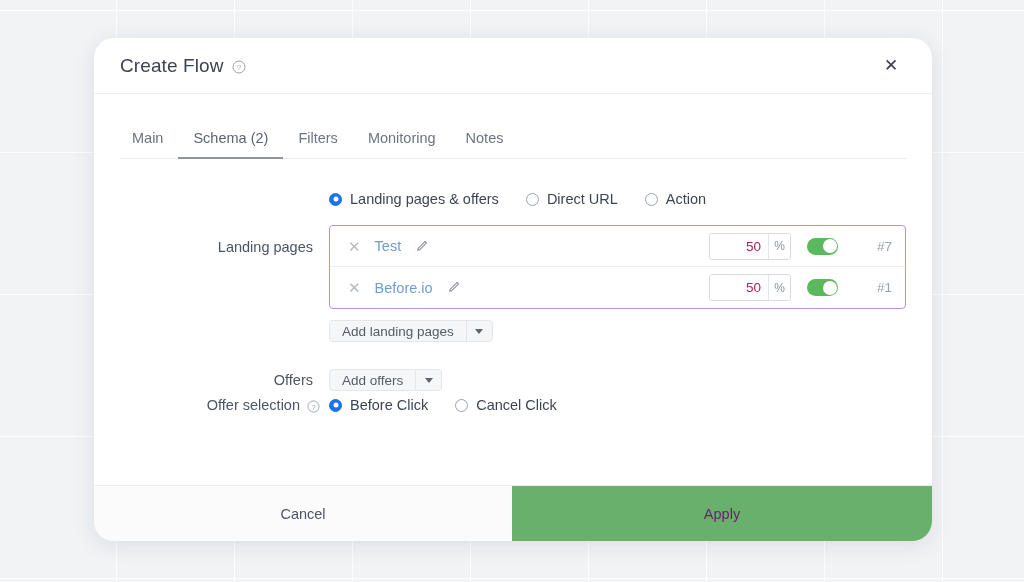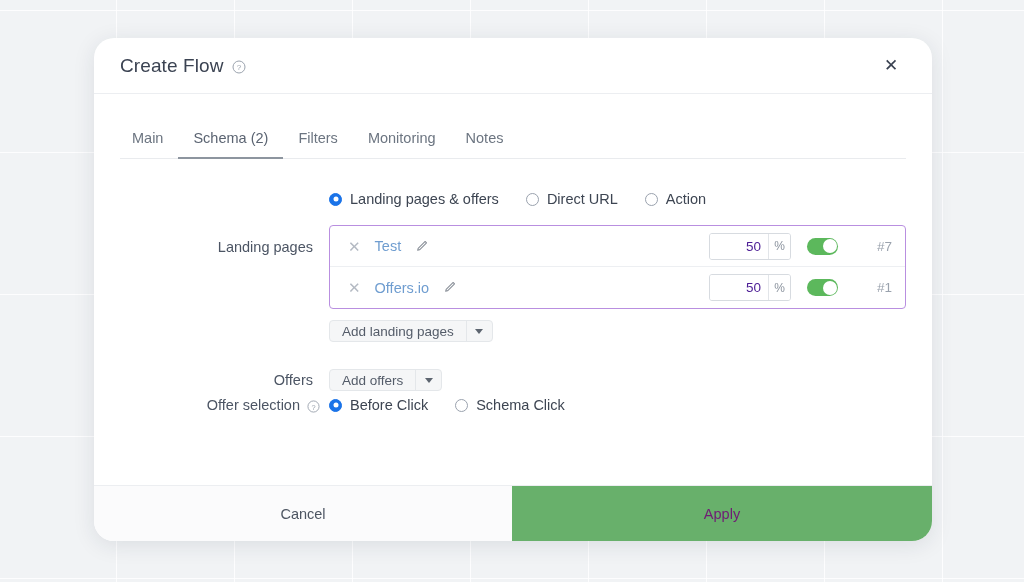--- a/index.html
+++ b/index.html
@@ -214,21 +214,21 @@
     overflow: hidden;
     background: #fff;
   }
   .pct-input {
     width: 58px;
     border: none;
     outline: none;
     text-align: right;
     padding: 0 7px;
     font-size: 13.5px;
-    color: #4c1d95;
+    color: #be185d;
     background: #fff;
     font-family: "Liberation Sans", sans-serif;
   }
   .pct-suffix {
     width: 22px;
     border-left: 1px solid #e2e5e9;
     display: flex;
     align-items: center;
     justify-content: center;
     font-size: 12px;
@@ -398,21 +398,21 @@
             <span class="pct-suffix">%</span>
           </span>
           <span class="toggle">
               <span class="knob"></span>
             </span>
           <span class="lp-id">#7</span>
         </div>
 
         <div class="lp-item">
           <span class="x-icon">✕</span>
-          <span class="lp-name">Offers.io</span>
+          <span class="lp-name">Before.io</span>
           <span class="pencil-icon">
             <svg width="13" height="13" viewBox="0 0 16 16">
               <path d="M12.5 1.8l1.7 1.7-8.6 8.6-2.3.6.6-2.3z" fill="none" stroke="#8a9099" stroke-width="1.3" stroke-linejoin="round"></path>
             </svg>
           </span>
           <span class="spacer"></span>
           <span class="pct-field">
             <input class="pct-input" type="text" value="50" style="">
             <span class="pct-suffix">%</span>
           </span>
@@ -453,21 +453,21 @@
             <text x="7" y="10.3" text-anchor="middle" font-size="8" fill="#9aa2ad" font-family="Liberation Sans, sans-serif">?</text>
           </svg>
         </span>
       </div>
       <label class="radio-opt checked">
         <span class="radio-mark"></span>
         <span>Before Click</span>
       </label>
       <label class="radio-opt">
         <span class="radio-mark"></span>
-        <span>Schema Click</span>
+        <span>Cancel Click</span>
       </label>
     </div>
 
   </div>
 
   <div class="modal-footer">
     <button class="btn-cancel">Cancel</button>
     <button class="btn-apply">Apply</button>
   </div>
 

